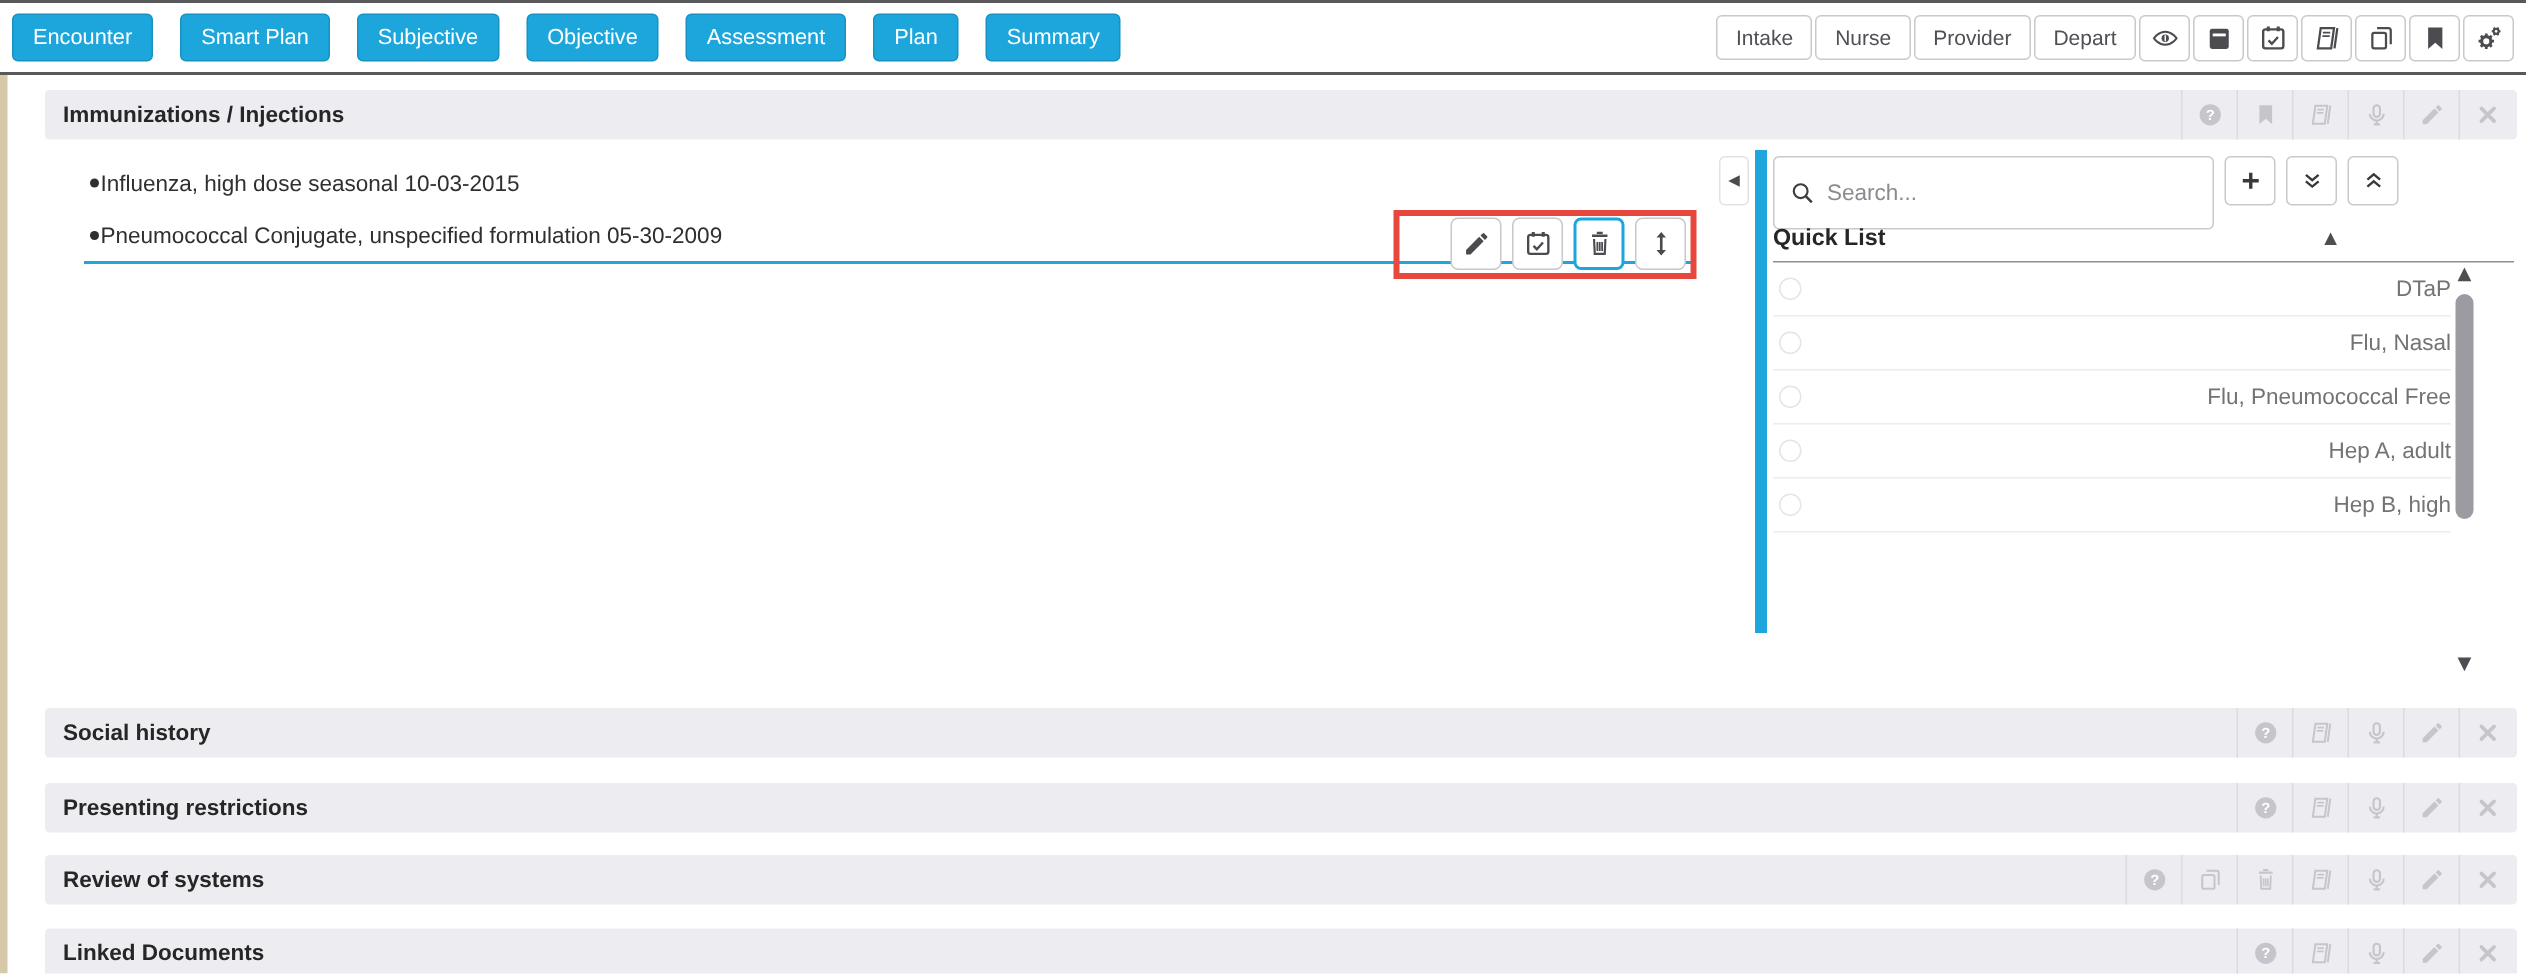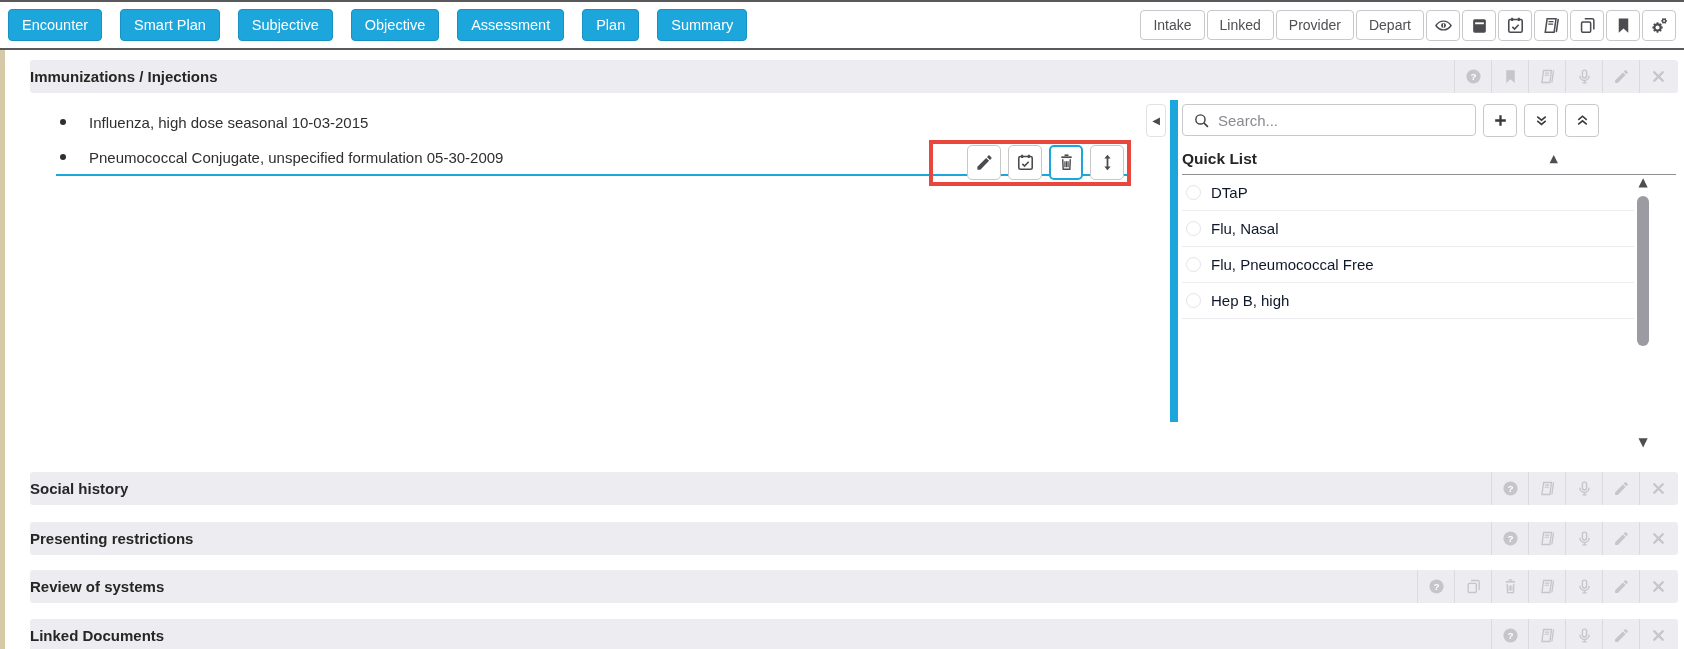--- a/index.html
+++ b/index.html
@@ -36,34 +36,34 @@
   .ic { display:inline-flex; width:18px; height:18px; }
   .ic svg { width:100%; height:100%; display:block; }
   .ic-tri { font-family:"DejaVu Sans", sans-serif; font-style:normal; line-height:1; }
 
   
   .left-strip { position:absolute; left:0; top:50px; bottom:0; width:5px; background:var(--tan); }
 
   
   .bar {
     position:absolute; left:30px; width:1648px; height:33px; background:#ededf1;
-    border-radius:3px; display:flex; align-items:center; padding-left:0;
+    border-radius:3px; display:flex; align-items:center; padding-left:12px;
   }
   .bar-title { font-weight:bold; font-size:15px; color:#262626; }
   .cells { margin-left:auto; display:flex; align-self:stretch; margin-right:2px; }
   .cell {
     width:37px; display:flex; align-items:center; justify-content:center;
     border-left:1px solid #dadae0; color:#c5c5cb; cursor:pointer;
   }
   .cell .ic { width:17px; height:17px; }
 
   
   .immz-list { position:absolute; left:56px; top:104px; width:1074px; }
   .immz-item {
-    height:36px; display:flex; align-items:center; gap:23px;
+    height:36px; display:flex; align-items:center; gap:1px;
     font-size:15px; color:#2f2f31; padding-left:4px; cursor:pointer;
   }
   .immz-item .dot { width:6px; height:6px; border-radius:50%; background:#2f2f31; flex:0 0 auto; }
   .immz-item.selected { border-bottom:2px solid var(--accent); }
 
   
   .inline-toolbar { position:absolute; left:967px; top:145px; display:flex; gap:7px; z-index:3; }
   .tool-btn {
     width:34px; height:35px; background:#fff; border:1px solid #c7c7cb; border-radius:5px;
     display:flex; align-items:center; justify-content:center; color:#4a4a4f; cursor:pointer;
@@ -80,21 +80,21 @@
   .handle {
     position:absolute; left:0; top:4px; width:20px; height:33px;
     background:#fff; border:1px solid #e2e2e6; border-radius:4px;
     display:flex; align-items:center; justify-content:center;
     font-size:10px; color:#4a4a4f; cursor:pointer;
   }
   .bluebar { position:absolute; left:24px; top:0; bottom:30px; width:8px; background:var(--accent); }
   .panel-content { position:absolute; left:36px; right:0; top:0; bottom:0; }
   .search-row { display:flex; gap:7px; height:33px; margin-top:4px; }
   .search-box {
-    width:294px; height:32px; border:1px solid #c9c9cd; border-radius:4px; background:#fff;
+    width:294px; height:49px; border:1px solid #c9c9cd; border-radius:4px; background:#fff;
     display:flex; align-items:center; gap:8px; padding:0 10px;
   }
   .search-box .ic { width:17px; height:17px; color:#3d3d40; flex:0 0 auto; }
   .search-box input {
     border:none; outline:none; flex:1; font-family:inherit; font-size:15px; color:#333; min-width:0; background:transparent;
   }
   .search-box input::placeholder { color:#8a8a90; }
   .ql-act {
     width:34px; height:33px; background:#fff; border:1px solid #c9c9cd; border-radius:4px;
     display:flex; align-items:center; justify-content:center; color:#39393d; cursor:pointer;
@@ -102,21 +102,21 @@
   .ql-act .ic { width:17px; height:17px; }
   .ql-header {
     position:relative; height:32px; margin-top:6px; display:flex; align-items:center;
     border-bottom:1px solid #8f8f94; cursor:pointer;
   }
   .ql-header .title { font-weight:bold; font-size:15.5px; color:#262626; }
   .ql-header .tri-up { position:absolute; right:118px; top:10px; font-size:11px; color:#4e4e52; }
   .ql-items { width:452px; }
   .ql-item {
     height:36px; display:flex; align-items:center; gap:10px; padding-left:4px;
-    border-bottom:1px solid #ececf0; font-size:15px; color:#0f172a; cursor:pointer;
+    border-bottom:1px solid #ececf0; font-size:15px; color:#737373; cursor:pointer;justify-content:space-between;
   }
   .ql-item .radio {
     width:15px; height:15px; border-radius:50%; border:1.5px solid #e4e4e9; background:#fff; flex:0 0 auto;
   }
   .ql-scroll { position:absolute; right:24px; top:76px; width:18px; height:272px; }
   .sb-up, .sb-down { position:absolute; left:0; width:18px; text-align:center; font-size:12px; color:#4e4e52; cursor:pointer; }
   .sb-up { top:0; }
   .sb-down { bottom:0; }
   .sb-thumb {
     position:absolute; left:3px; top:20px; width:12px; height:150px;
@@ -134,21 +134,21 @@
         <button class="nav-btn">Smart Plan</button>
         <button class="nav-btn">Subjective</button>
         <button class="nav-btn">Objective</button>
         <button class="nav-btn">Assessment</button>
         <button class="nav-btn">Plan</button>
         <button class="nav-btn">Summary</button>
       </div>
     <div class="right-group">
       <span class="right-group" id="tr-buttons" style="margin-left:0">
           <button class="tr-btn">Intake</button>
-          <button class="tr-btn">Linked</button>
+          <button class="tr-btn">Nurse</button>
           <button class="tr-btn">Provider</button>
           <button class="tr-btn">Depart</button>
         </span>
       <span class="right-group" id="tr-icon-buttons" style="margin-left:0">
           <button class="tr-icbtn">
             <span class="ic">
               <svg viewBox="0 0 24 24">
                 <path d="M2.5 12S6 6.5 12 6.5 21.5 12 21.5 12 18 17.5 12 17.5 2.5 12 2.5 12z" fill="none" stroke="currentColor" stroke-width="1.8"></path>
                 <circle cx="12" cy="12" r="3.1" fill="currentColor"></circle>
                 <path d="M12 9.5v5" stroke="#fff" stroke-width="1.2"></path>
@@ -365,20 +365,24 @@
           <div class="ql-item">
        <span class="radio"></span>
        <span>Flu, Nasal</span>
      </div>
           <div class="ql-item">
        <span class="radio"></span>
        <span>Flu, Pneumococcal Free</span>
      </div>
           <div class="ql-item">
        <span class="radio"></span>
+       <span>Hep A, adult</span>
+     </div>
+          <div class="ql-item">
+       <span class="radio"></span>
        <span>Hep B, high</span>
      </div>
         </div>
       <div class="ql-scroll">
         <span class="ic-tri sb-up">▲</span>
         <div class="sb-thumb"></div>
         <span class="ic-tri sb-down">▼</span>
       </div>
     </div>
   </div>

